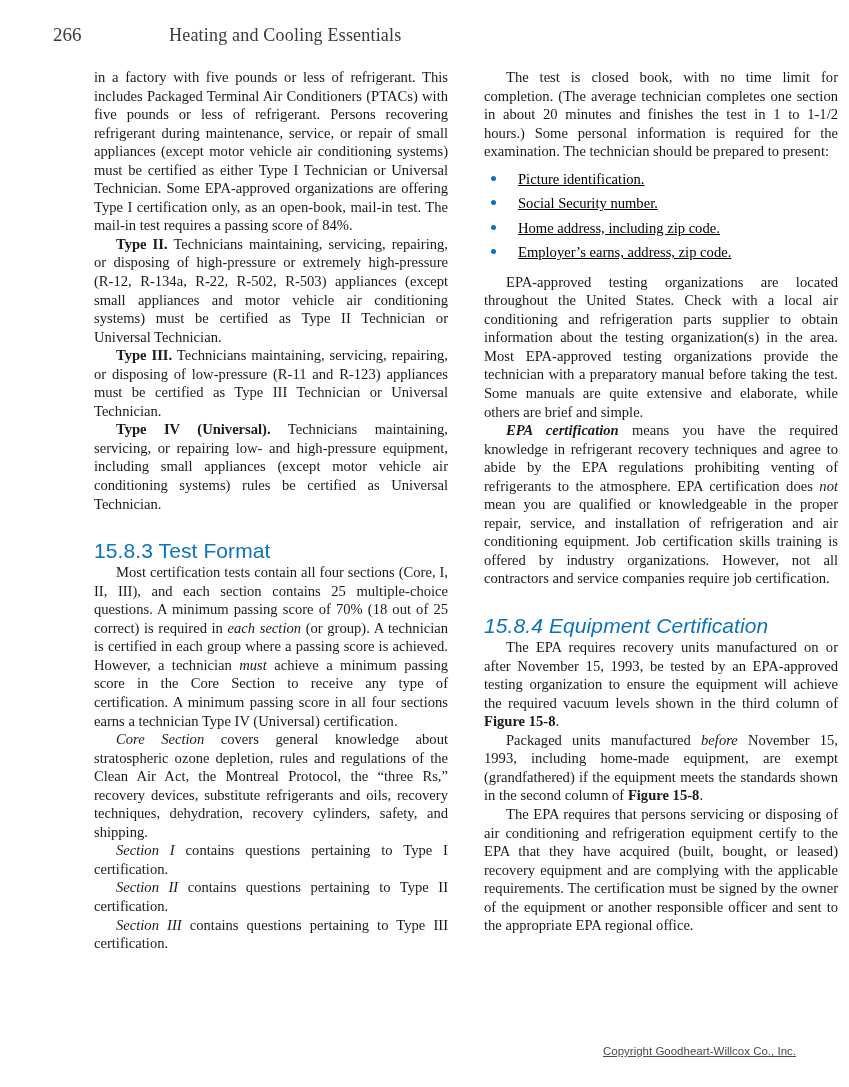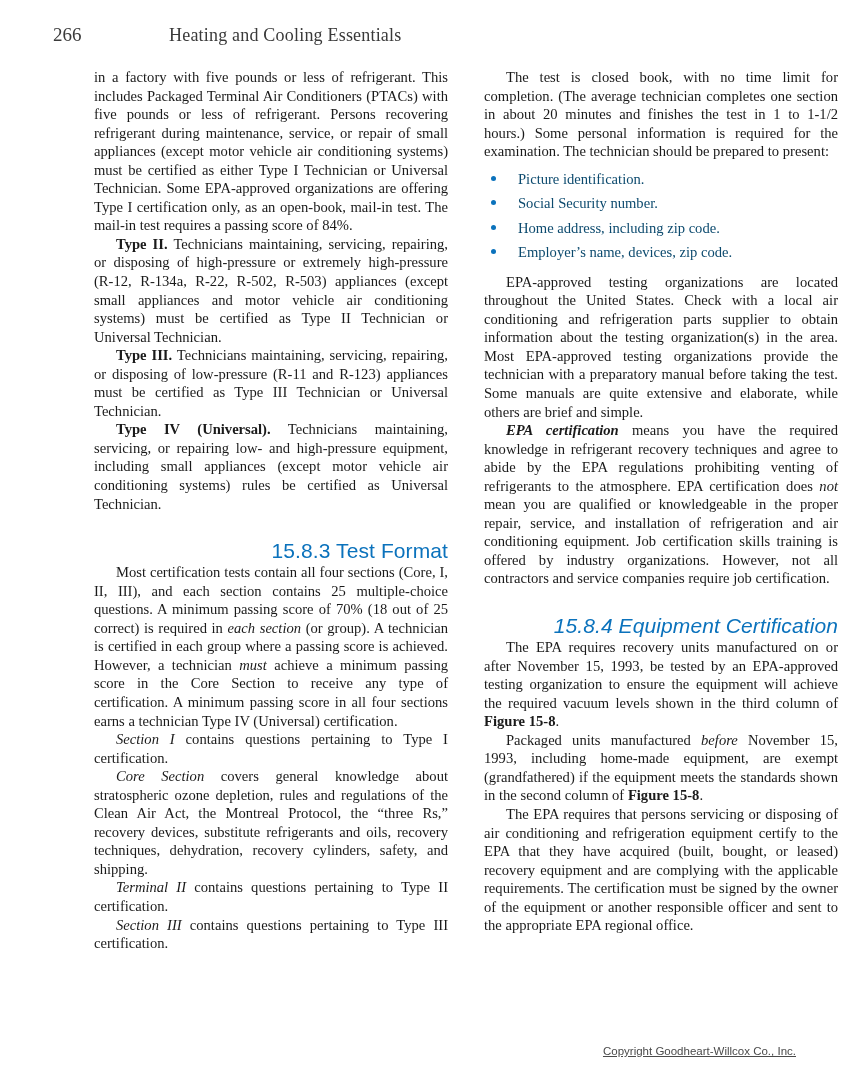--- a/index.html
+++ b/index.html
@@ -82,37 +82,37 @@
 
   
   h2.section-head {
     margin: 0;
     font-family: "Liberation Sans", "DejaVu Sans", sans-serif;
     font-size: 21px;
     font-weight: normal;
     color: #0b72bc;
     letter-spacing: 0.1px;
     line-height: 24px;
-    text-align: right;
   }
   .head-gap-before { margin-top: 22px; }
   .head-gap-after  { margin-top: 11px; }
 
   
   ul.bullets {
     margin: 0;
     padding: 0;
     list-style: none;
   }
   ul.bullets li {
     position: relative;
     padding-left: 34px;
     font-size: 14.6px;
     line-height: 24.5px;
-    color: #0c4a6e;
+    color: #000000;
+    text-decoration: underline;
   }
   .bullet-dot {
     position: absolute;
     left: 7px;
     top: 9px;
     width: 5px;
     height: 5px;
     background: #0b72bc;
     border-radius: 50%;
   }
@@ -149,39 +149,39 @@
       <p class="body indent"><span class="b">Type II.</span><span> Technicians maintaining, servicing, repairing, or disposing of high-pressure or extremely high-pressure (R-12, R-134a, R-22, R-502, R-503) appliances (except small appliances and motor vehicle air conditioning systems) must be certified as Type II Technician or Universal Technician.</span></p>
 
       <p class="body indent"><span class="b">Type III.</span><span> Technicians maintaining, servicing, repairing, or disposing of low-pressure (R-11 and R-123) appliances must be certified as Type III Technician or Universal Technician.</span></p>
 
       <p class="body indent"><span class="b">Type IV (Universal).</span><span> Technicians maintaining, servicing, or repairing low- and high-pressure equipment, including small appliances (except motor vehicle air conditioning systems) rules be certified as Universal Technician.</span></p>
 
       <h2 class="section-head head-gap-before" style="margin-top:26px;">15.8.3 Test Format</h2>
 
       <p class="body indent head-gap-after"><span>Most certification tests contain all four sections (Core, I, II, III), and each section contains 25 multiple-choice questions. A minimum passing score of 70% (18 out of 25 correct) is required in </span><span class="i">each section</span><span> (or group). A technician is certified in each group where a passing score is achieved. However, a technician </span><span class="i">must</span><span> achieve a minimum passing score in the Core Section to receive any type of certification. A minimum passing score in all four sections earns a technician Type IV (Universal) certification.</span></p>
 
+      <p class="body indent"><span class="i">Core Section</span><span> covers general knowledge about stratospheric ozone depletion, rules and regulations of the Clean Air Act, the Montreal Protocol, the “three Rs,” recovery devices, substitute refrigerants and oils, recovery techniques, dehydration, recovery cylinders, safety, and shipping.</span></p>
+
       <p class="body indent lastline-left"><span class="i">Section I</span><span> contains questions pertaining to Type I certification.</span></p>
 
-      <p class="body indent"><span class="i">Core Section</span><span> covers general knowledge about stratospheric ozone depletion, rules and regulations of the Clean Air Act, the Montreal Protocol, the “three Rs,” recovery devices, substitute refrigerants and oils, recovery techniques, dehydration, recovery cylinders, safety, and shipping.</span></p>
-
-      <p class="body indent lastline-left"><span class="i">Terminal II</span><span> contains questions pertaining to Type II certification.</span></p>
+      <p class="body indent lastline-left"><span class="i">Section II</span><span> contains questions pertaining to Type II certification.</span></p>
 
       <p class="body indent lastline-left"><span class="i">Section III</span><span> contains questions pertaining to Type III certification.</span></p>
 
     </div>
 
     <div class="col">
 
       <p class="body indent lastline-left">The test is closed book, with no time limit for completion. (The average technician completes one section in about 20 minutes and finishes the test in 1 to 1-1/2 hours.) Some personal information is required for the examination. The technician should be prepared to present:</p>
 
       <ul class="bullets" style="margin-top:6px;">
         <li><span class="bullet-dot"></span><span>Picture identification.</span></li>
         <li><span class="bullet-dot"></span><span>Social Security number.</span></li>
         <li><span class="bullet-dot"></span><span>Home address, including zip code.</span></li>
-        <li><span class="bullet-dot"></span><span>Employer’s name, devices, zip code.</span></li>
+        <li><span class="bullet-dot"></span><span>Employer’s earns, address, zip code.</span></li>
       </ul>
 
       <p class="body indent" style="margin-top:8px;">EPA-approved testing organizations are located throughout the United States. Check with a local air conditioning and refrigeration parts supplier to obtain information about the testing organization(s) in the area. Most EPA-approved testing organizations provide the technician with a preparatory manual before taking the test. Some manuals are quite extensive and elaborate, while others are brief and simple.</p>
 
       <p class="body indent"><span class="bi">EPA certification</span><span> means you have the required knowledge in refrigerant recovery techniques and agree to abide by the EPA regulations prohibiting venting of refrigerants to the atmosphere. EPA certification does </span><span class="i">not</span><span> mean you are qualified or knowledgeable in the proper repair, service, and installation of refrigeration and air conditioning equipment. Job certification skills training is offered by industry organizations. However, not all contractors and service companies require job certification.</span></p>
 
       <h2 class="section-head" style="margin-top:26px;font-style:italic;">15.8.4 Equipment Certification</h2>
 
       <p class="body indent head-gap-after lastline-left"><span>The EPA requires recovery units manufactured on or after November 15, 1993, be tested by an EPA-approved testing organization to ensure the equipment will achieve the required vacuum levels shown in the third column of </span><span class="b">Figure 15-8</span><span>.</span></p>
 

